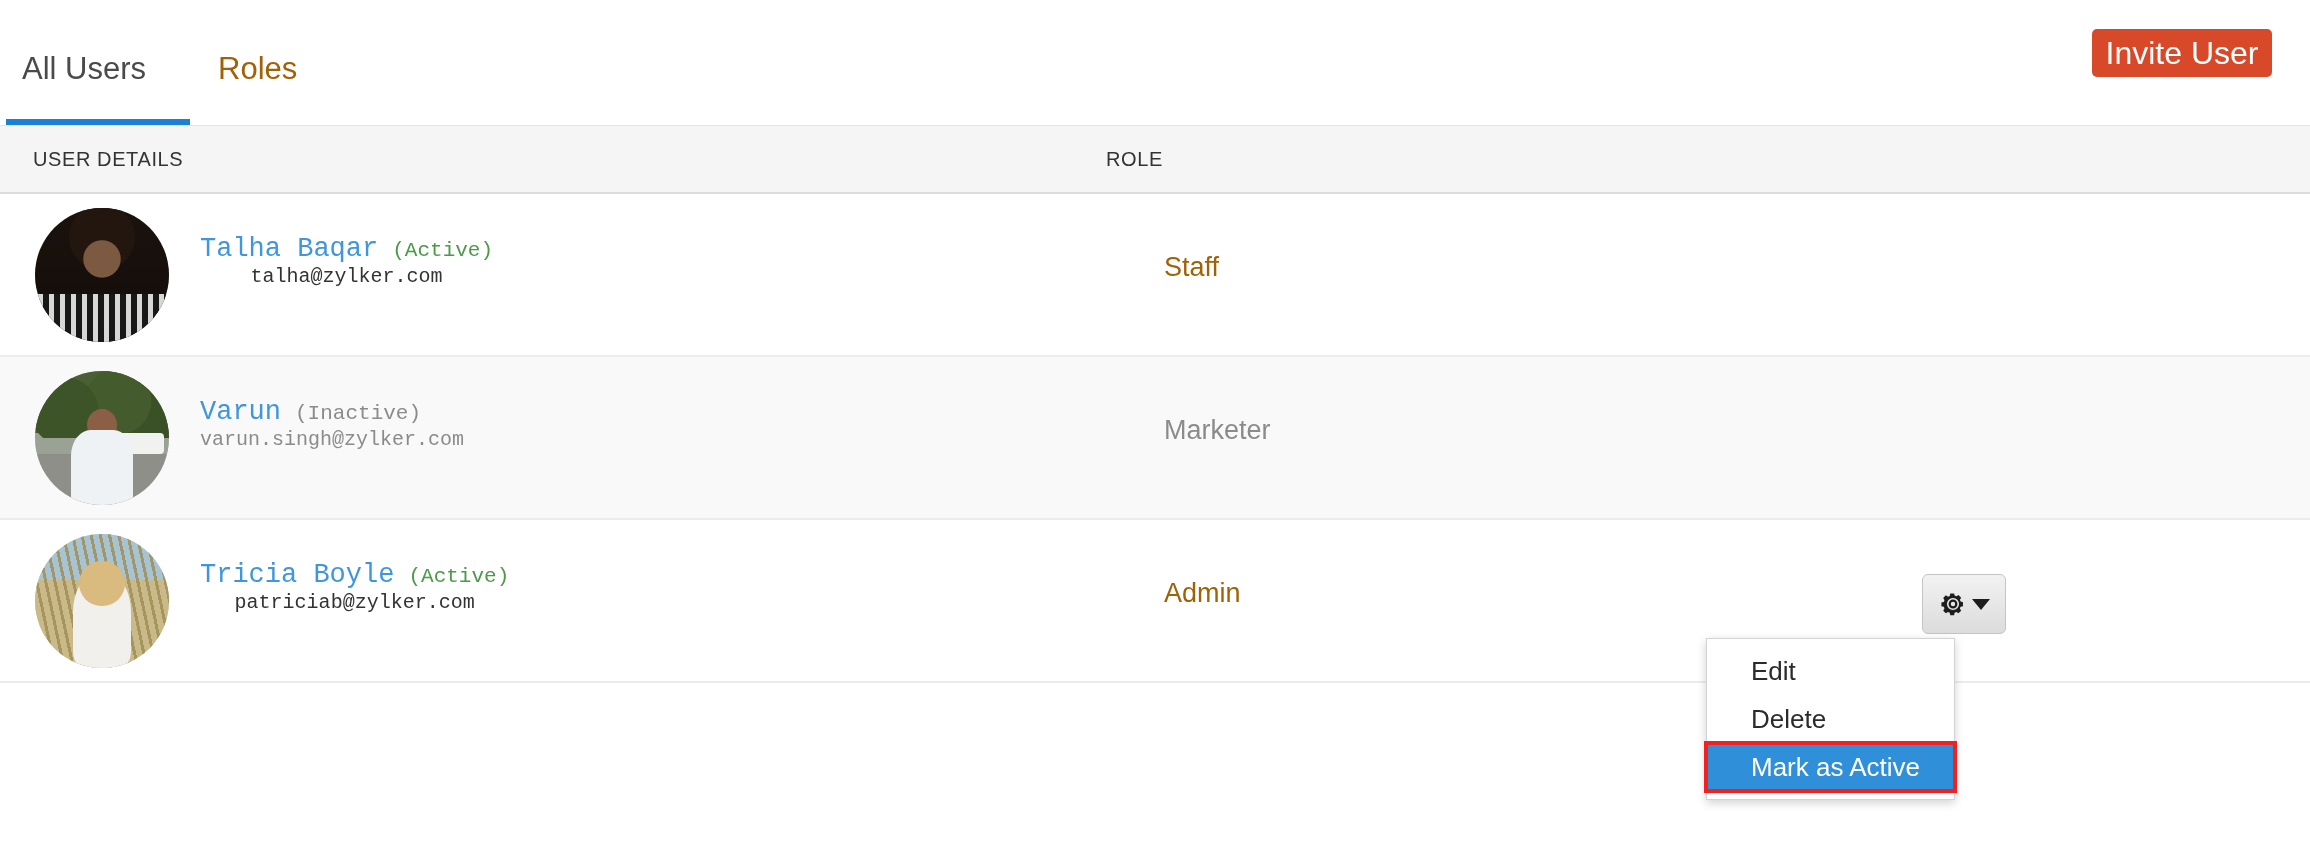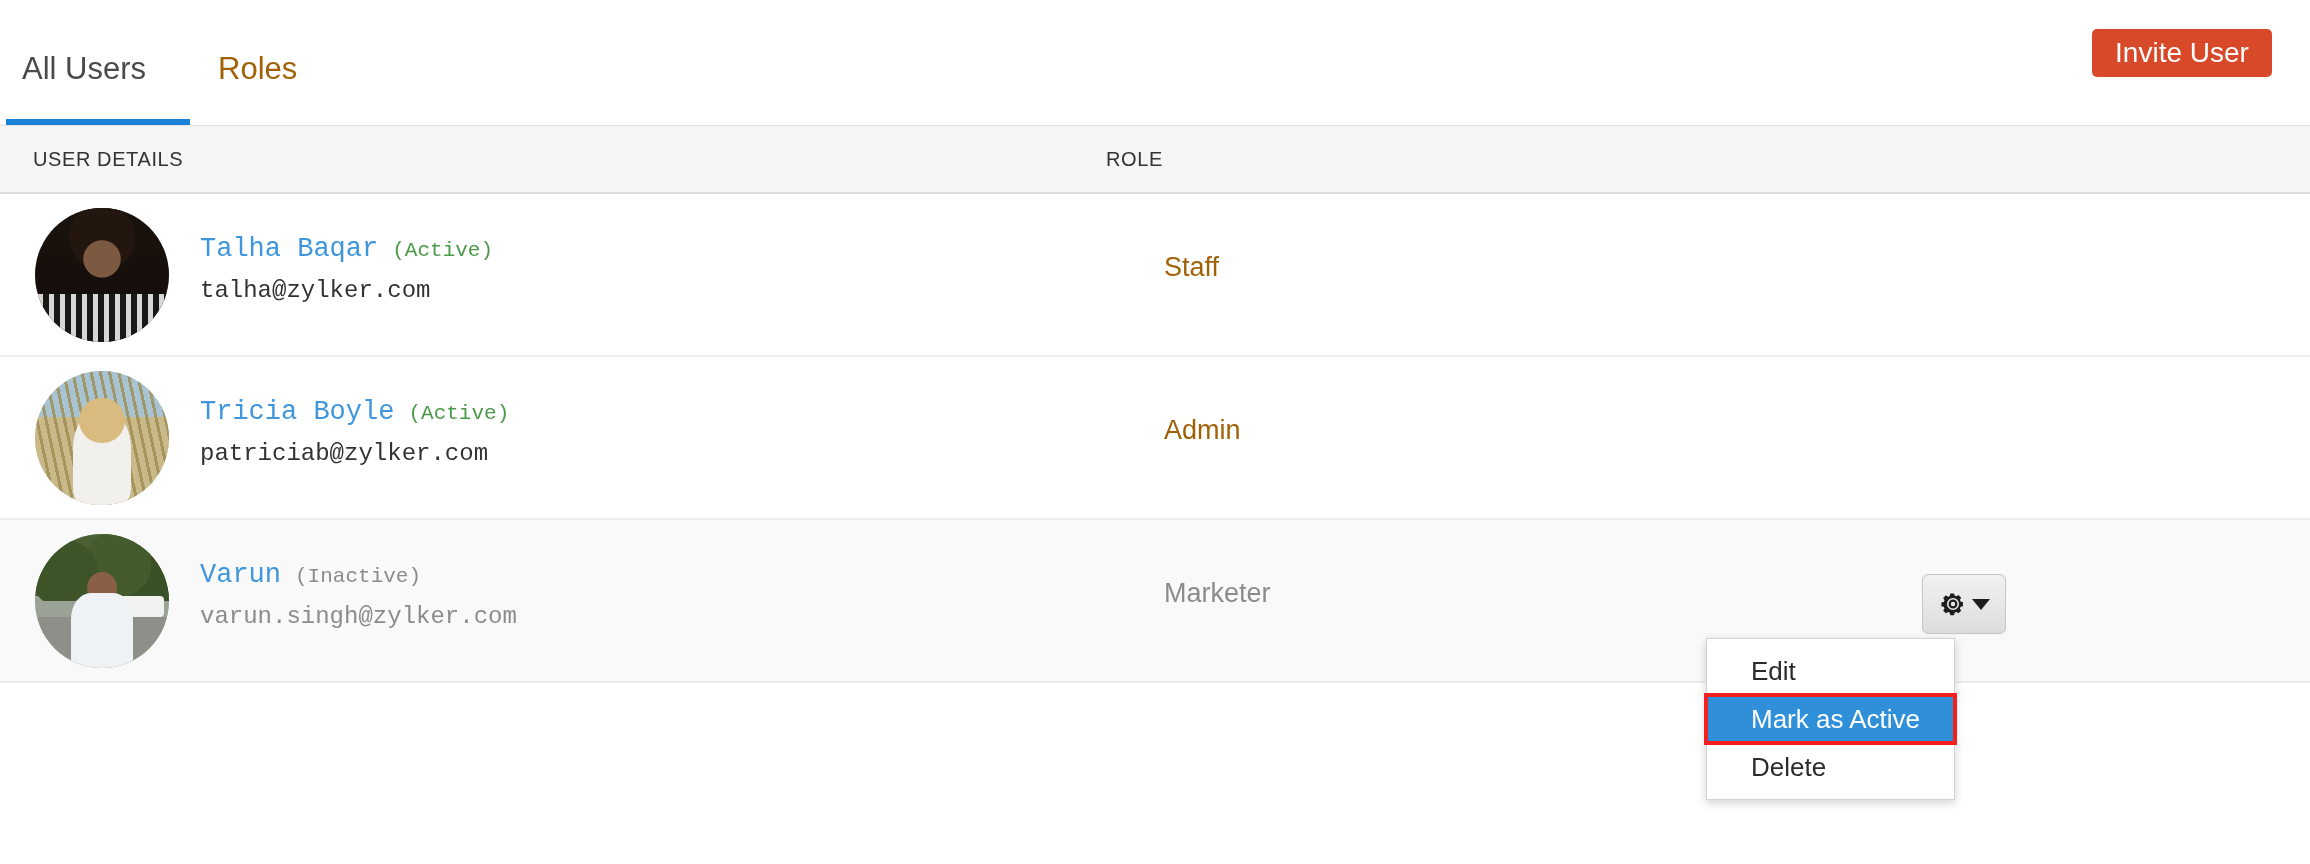--- a/index.html
+++ b/index.html
@@ -67,21 +67,21 @@
     position: absolute;
     left: 2092px;
     top: 29px;
     width: 180px;
     height: 48px;
     background: #d8492a;
     border: none;
     border-radius: 5px;
     color: #ffffff;
     font-family: "Liberation Sans", sans-serif;
-    font-size: 28px;
+    font-size: 32px;
     line-height: 48px;
     text-align: center;
     padding: 0;
     cursor: pointer;
     box-sizing: border-box;
   }
 
   
   .table {
     position: absolute;
@@ -237,25 +237,26 @@
     cursor: pointer;
     text-decoration: none;
   }
   .ustatus {
     font-size: 21px;
     margin-left: 14px;
   }
   .ustatus.active { color: #4a9a4a; }
   .ustatus.inactive { color: #8b8b8b; }
   .uemail {
-    font-size: 24px;
+    font-size: 20px;
     color: #333333;
-    margin-top: 16px;
+    margin-top: 4px;
     line-height: 1;
     white-space: nowrap;
+    text-align: center;
   }
   .uemail.dim { color: #8b8b8b; }
 
   .role-cell {
     position: absolute;
     left: 1164px;
     top: 58px;
     font-size: 27px;
     color: #a16207;
     white-space: nowrap;
@@ -355,62 +356,62 @@
     </div>
     <div class="user-text">
       <div class="name-line">
         <a class="uname" href="#">Talha Baqar</a><span class="ustatus active">(Active)</span>
       </div>
       <div class="uemail">talha@zylker.com</div>
     </div>
     <div class="role-cell">Staff</div>
   </div>
 
-  <div class="row">
-    <div class="avatar av2">
-      <div class="ph"></div>
-      <div class="grass"></div>
-      <div class="body"></div>
-      <div class="hair"></div>
-    </div>
-    <div class="user-text">
-      <div class="name-line">
-        <a class="uname" href="#">Tricia Boyle</a><span class="ustatus active">(Active)</span>
-      </div>
-      <div class="uemail">patriciab@zylker.com</div>
-    </div>
-    <div class="role-cell">Admin</div>
-  </div>
-
   <div class="row inactive">
     <div class="avatar av3">
       <div class="ph"></div>
       <div class="trees"></div>
       <div class="car"></div>
       <div class="head"></div>
       <div class="body"></div>
     </div>
     <div class="user-text">
       <div class="name-line">
         <a class="uname" href="#">Varun</a><span class="ustatus inactive">(Inactive)</span>
       </div>
       <div class="uemail dim">varun.singh@zylker.com</div>
     </div>
     <div class="role-cell dim">Marketer</div>
+  </div>
+
+  <div class="row">
+    <div class="avatar av2">
+      <div class="ph"></div>
+      <div class="grass"></div>
+      <div class="body"></div>
+      <div class="hair"></div>
+    </div>
+    <div class="user-text">
+      <div class="name-line">
+        <a class="uname" href="#">Tricia Boyle</a><span class="ustatus active">(Active)</span>
+      </div>
+      <div class="uemail">patriciab@zylker.com</div>
+    </div>
+    <div class="role-cell">Admin</div>
   </div>
 
 </div>
 
 <button class="gear-btn">
   <span class="gear-ico">
     <svg width="28" height="28" viewBox="0 0 24 24" aria-hidden="true">
       <path fill="#1d1d1d" d="M12 8.2a3.8 3.8 0 1 0 0 7.6 3.8 3.8 0 0 0 0-7.6zm0 5.7a1.9 1.9 0 1 1 0-3.8 1.9 1.9 0 0 1 0 3.8z"></path>
       <path fill="#1d1d1d" d="M20.6 13.6l-.1-1.6.1-1.6-2.1-.5-.6-1.5 1.1-1.8-2.3-2.3-1.8 1.1-1.5-.6L12.9 3h-3.2l-.5 2.1-1.5.6-1.8-1.1-2.3 2.3 1.1 1.8-.6 1.5-2.1.5.1 1.6-.1 1.6 2.1.5.6 1.5-1.1 1.8 2.3 2.3 1.8-1.1 1.5.6.5 2.1h3.2l.5-2.1 1.5-.6 1.8 1.1 2.3-2.3-1.1-1.8.6-1.5 2.1-.5zM12 17.2a5.2 5.2 0 1 1 0-10.4 5.2 5.2 0 0 1 0 10.4z"></path>
     </svg>
   </span>
   <span class="caret"></span>
 </button>
 
 <div class="menu">
   <div class="menu-item">Edit</div>
+  <div class="menu-item">Delete</div>
   <div class="menu-item highlighted">Mark as Active</div>
-  <div class="menu-item">Delete</div>
 </div>
 
 </body></html>

